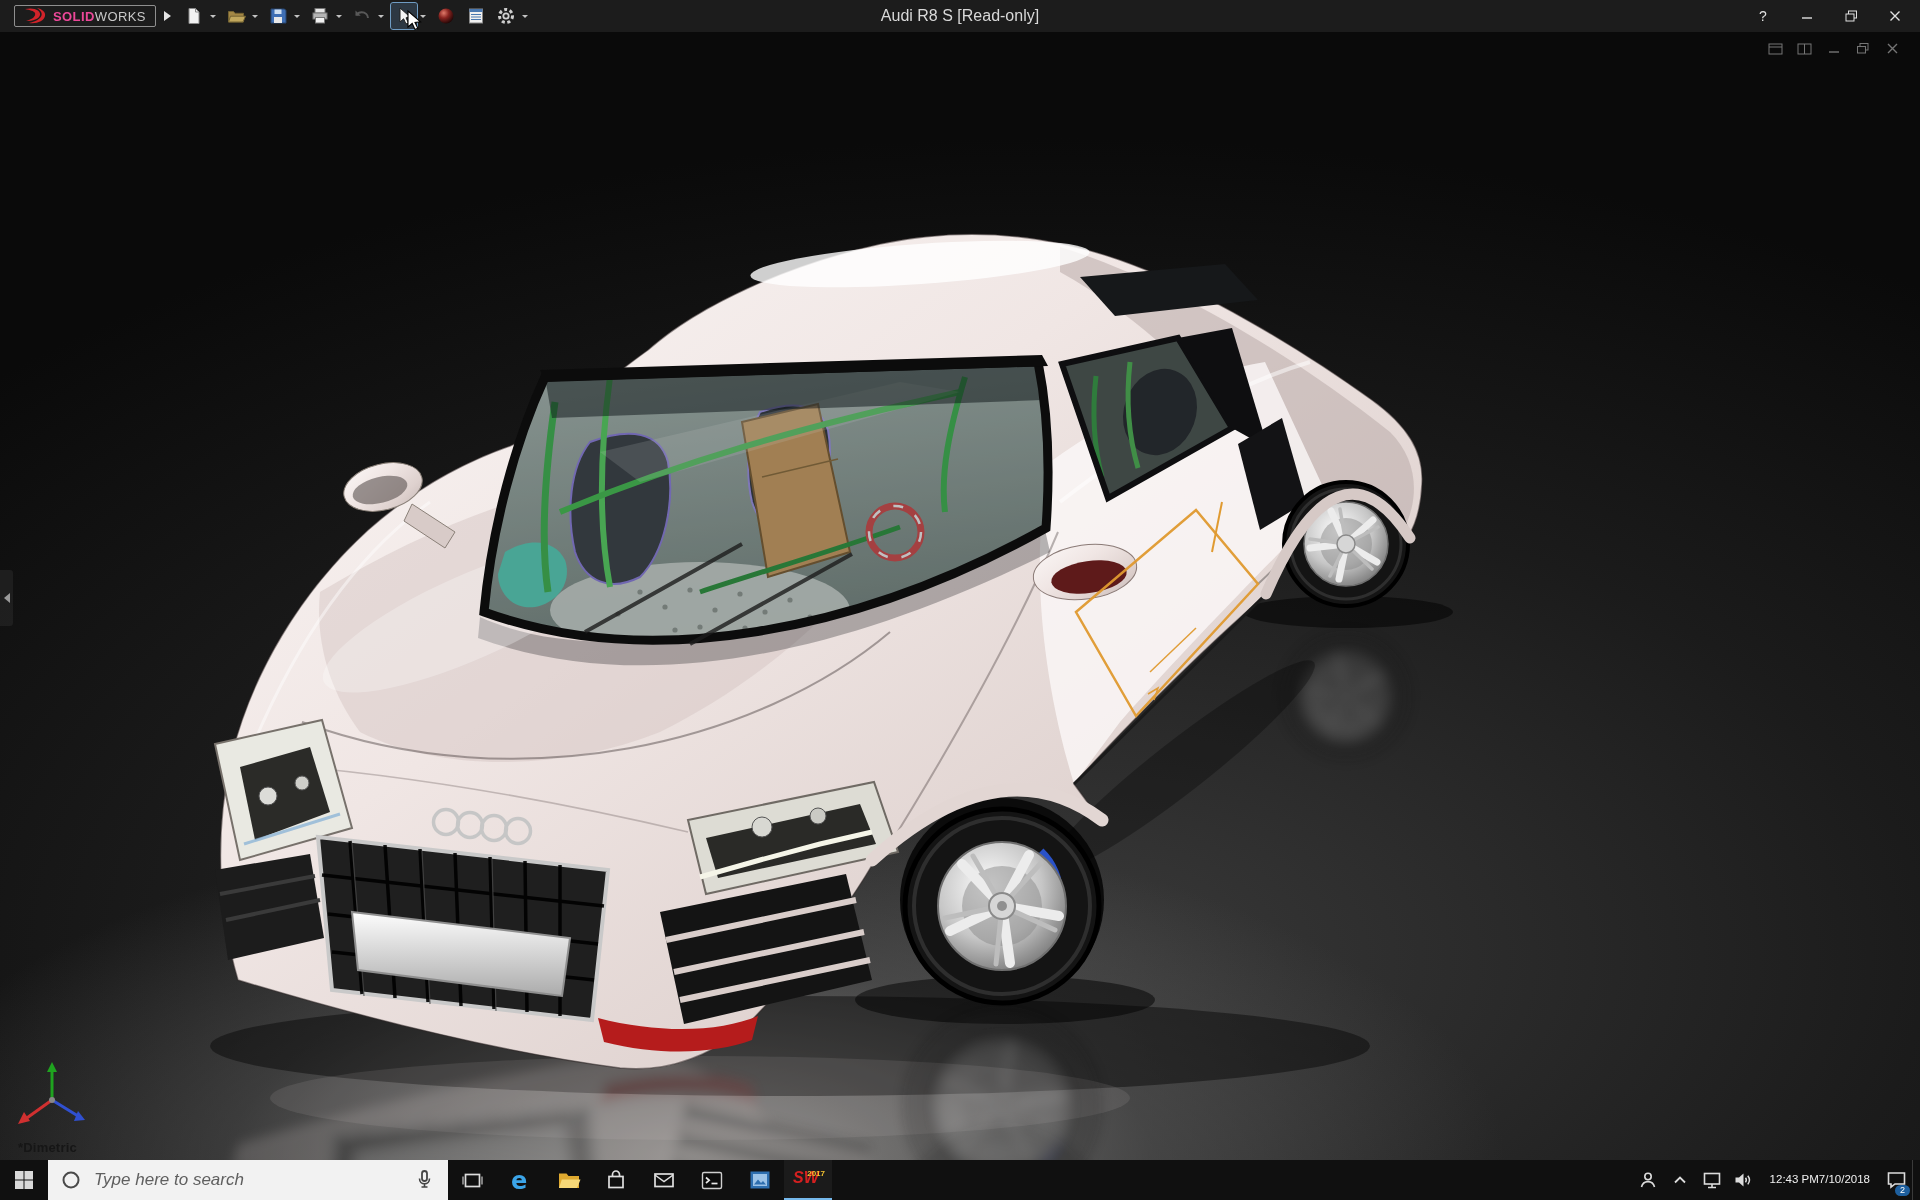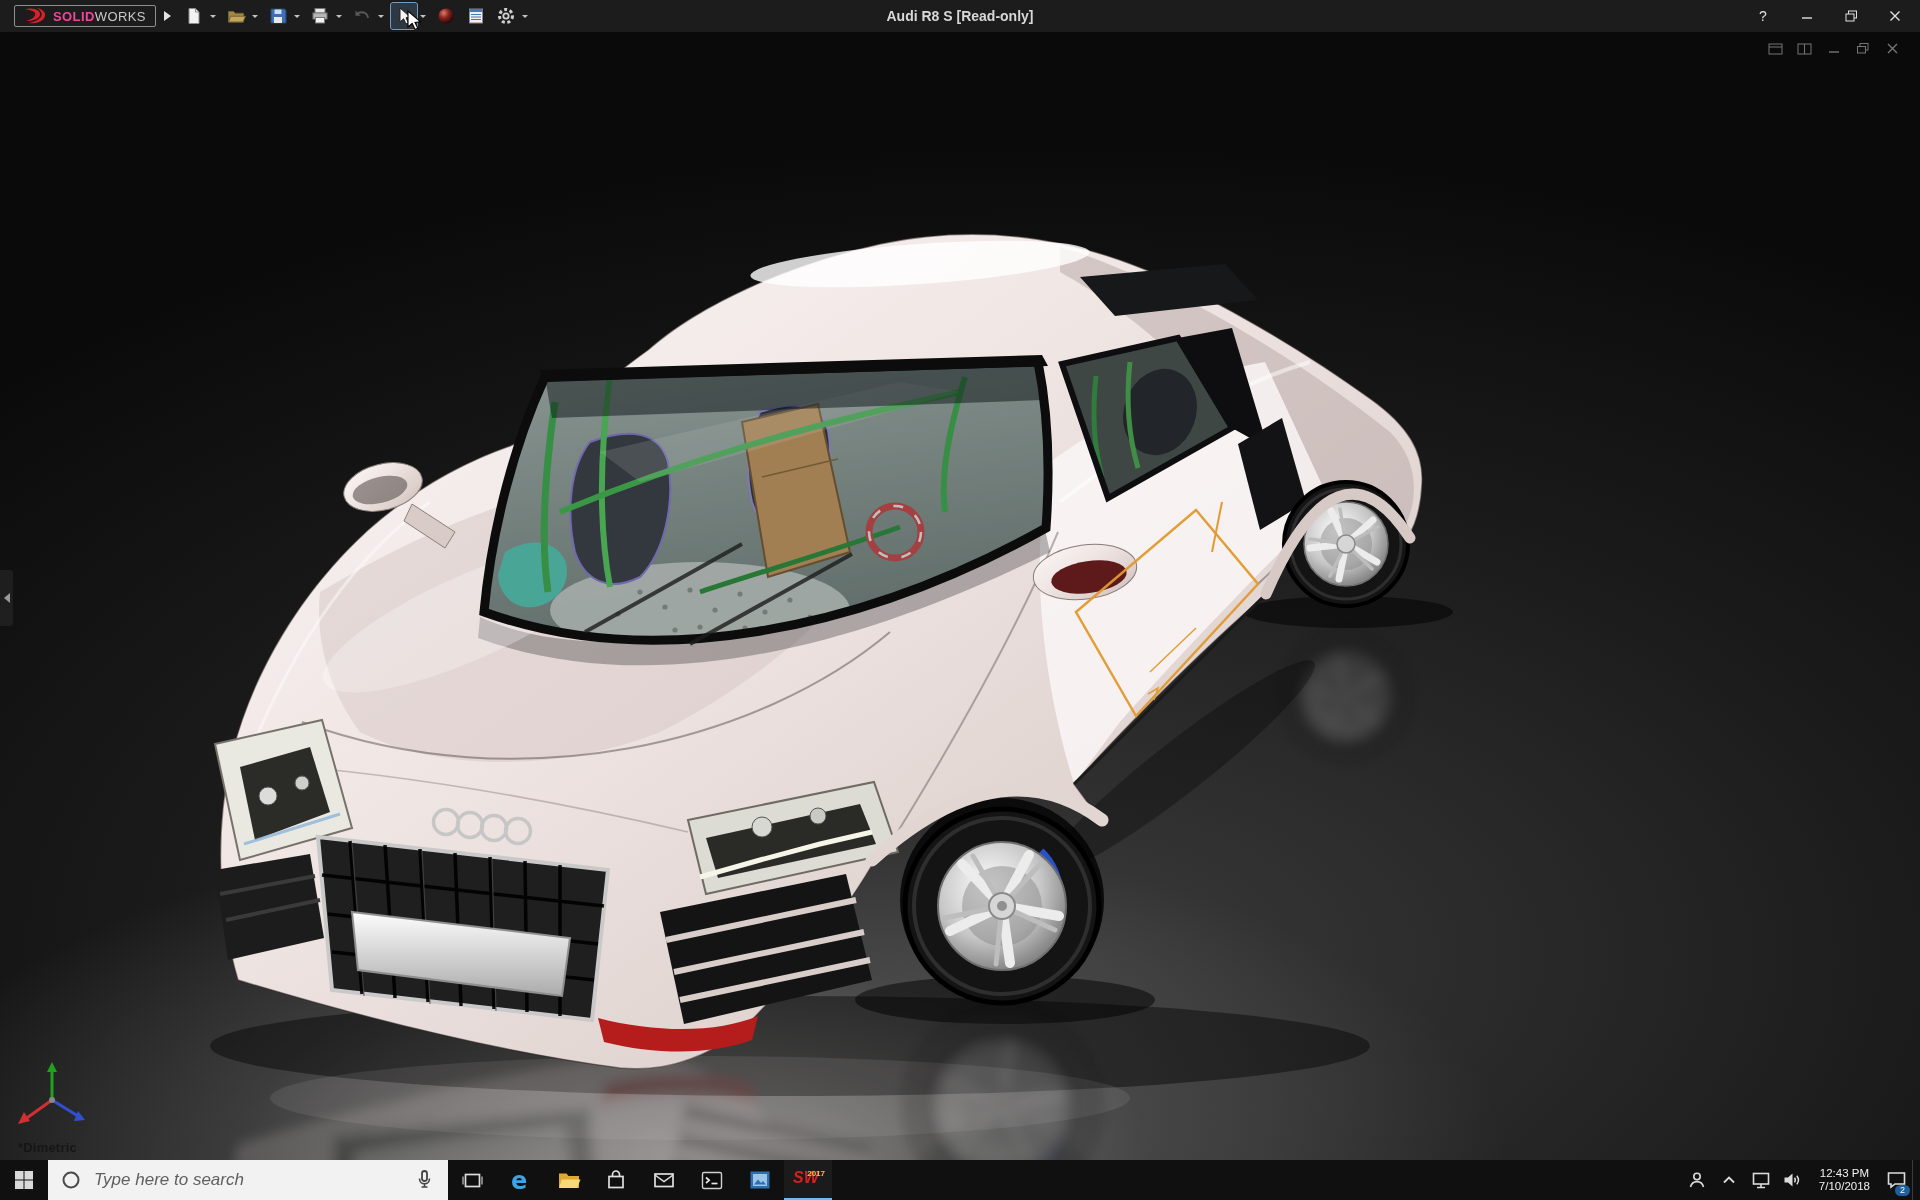--- a/index.html
+++ b/index.html
@@ -25,21 +25,21 @@
   .toolbar{display:flex;align-items:center;gap:4px;}
   .tool-group{display:flex;align-items:center;}
   button{background:transparent;border:none;padding:0;margin:0;cursor:default;}
   .tool{width:26px;height:26px;display:flex;align-items:center;justify-content:center;border-radius:2px;}
   .tool.disabled{opacity:.55;}
   .tool.active{outline:1px solid #6f9cc4;background:rgba(90,130,170,.28);}
   .caret{width:12px;height:26px;display:flex;align-items:center;justify-content:center;}
   .caret::after{content:"";border:3.5px solid transparent;border-top-color:#c2c2c2;margin-top:4px;}
   .tb-title{
     position:absolute;left:50%;transform:translateX(-50%);top:0;line-height:32px;
-    font-size:14px;color:#d8d8d8;white-space:nowrap;font-weight:bold;
+    font-size:16px;color:#d8d8d8;white-space:nowrap;
   }
   .win-controls{margin-left:auto;display:flex;align-items:center;gap:26px;padding-right:16px;}
   .wbtn{color:#e0e0e0;font-size:14px;width:18px;height:20px;display:flex;align-items:center;justify-content:center;}
   
   .viewport{
     position:absolute;top:32px;left:0;width:1920px;height:1128px;overflow:hidden;
     background:
       radial-gradient(1100px 460px at 36% 100%, rgba(150,148,146,.92), rgba(92,92,92,.5) 42%, rgba(18,18,18,0) 74%),
       radial-gradient(1500px 820px at 55% 82%, #3a3a3a, #1b1b1b 58%, #0a0a0a 100%),
       linear-gradient(#000,#181818);
@@ -64,21 +64,21 @@
     padding:0 44px 0 46px;font-size:17px;color:#14532d;font-family:"Liberation Sans",sans-serif;font-style:italic;
   }
   .searchbox input::placeholder{color:#5f5f5f;opacity:1;}
   .search-ic{position:absolute;left:12px;top:9px;}
   .mic-ic{position:absolute;right:12px;top:8px;}
   .app-running{box-shadow:inset 0 -2px 0 #76b9ed;background:#1b1b1b;}
   .sw-ic{position:relative;width:30px;height:26px;font-weight:bold;font-style:italic;color:#d42020;font-size:16px;line-height:22px;text-align:left;}
   .sw-ic .yr{position:absolute;right:-2px;bottom:8px;font-size:8px;font-style:normal;color:#f2c230;font-weight:bold;}
   .tray{margin-left:auto;display:flex;align-items:stretch;}
   .tray-btn{width:32px;display:flex;align-items:center;justify-content:center;position:relative;}
-  .clock{display:flex;flex-direction:column;justify-content:center;align-items:center;font-size:11.5px;line-height:13.5px;padding:0 10px;color:#f0f0f0;}
+  .clock{display:flex;justify-content:center;align-items:center;font-size:11.5px;line-height:13.5px;padding:0 10px;color:#f0f0f0;}
   .badge{position:absolute;right:2px;bottom:4px;background:#1e5f9e;color:#fff;font-size:9px;line-height:11px;min-width:11px;text-align:center;border-radius:6px;padding:0 2px;}
   .show-desktop{width:7px;border-left:1px solid #3a3a3a;}
 </style>
 </head>
 <body>
 
 <div class="titlebar">
   <div class="logo-box">
     <svg width="26" height="18" viewBox="0 0 26 18">
       <path d="M4 2 C14 0 20 4 19 8 C18 12 12 14 5 14 C12 12 15 9 14 6 C13 4 9 3 4 2 Z" fill="#d2232a"></path>

